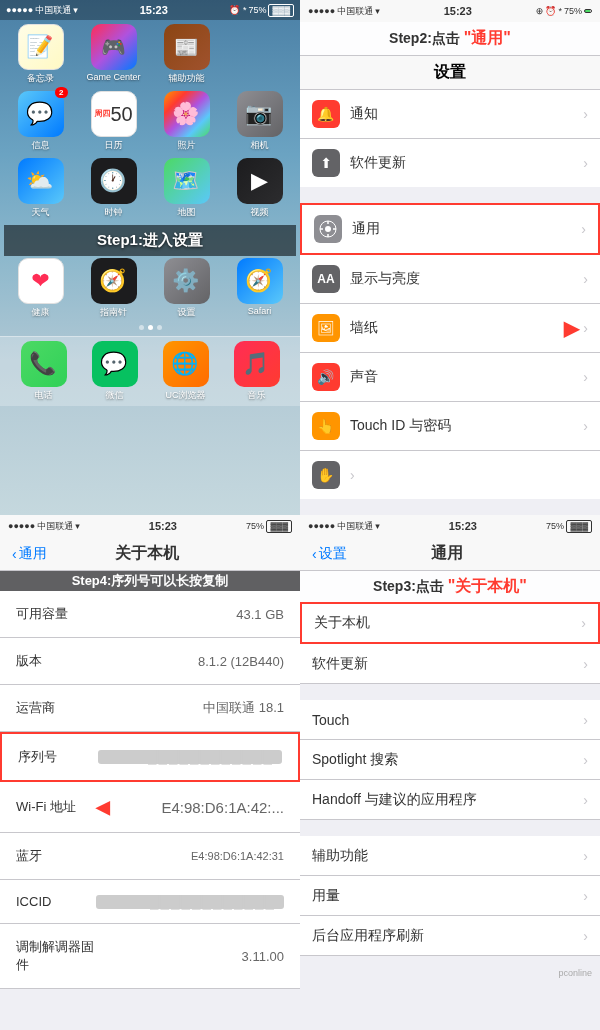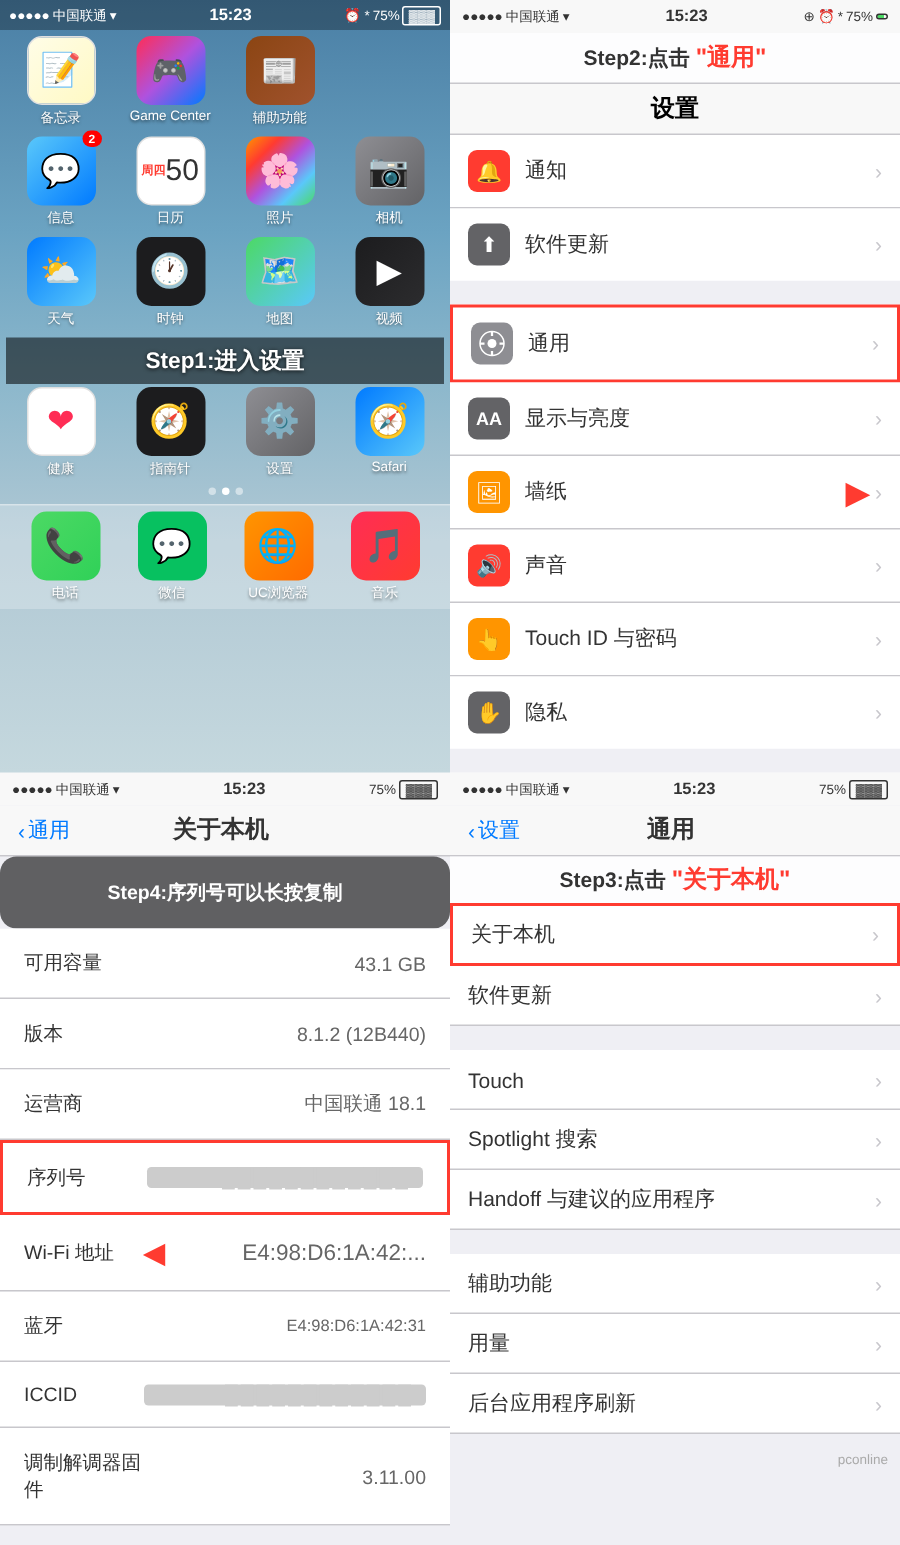--- a/index.html
+++ b/index.html
@@ -280,23 +280,22 @@
       color: #666;
       flex: 1;
       text-align: right;
     }
 
     .step4-overlay {
       background: rgba(0,0,0,0.6);
       color: white;
       font-size: 13px;
       font-weight: bold;
-      padding: 15px 8px;
+      padding: 1px 8px;
       text-align: center;
-      border-radius: 11px;
     }
 
     
     .right-bottom {
       width: 300px;
       height: 515px;
       background: #efeff4;
       display: flex;
       flex-direction: column;
     }
@@ -624,21 +623,20 @@
             <div class="settings-icon" style="background:#ff9500;">
                 <span style="color:white; font-size:14px;">👆</span>
               </div>
             <span class="settings-text">Touch ID 与密码</span>
             <span class="settings-chevron">›</span>
           </div>
           <div class="settings-item">
             <div class="settings-icon" style="background:#636366;">
                 <span style="color:white; font-size:14px;">✋</span>
               </div>
-            <span class="settings-text">隐私</span>
             <span class="settings-chevron">›</span>
           </div>
         </div>
 
         <div style="text-align:center; padding:6px 0;">
           <span style="color:#ff3b30; font-size:32px; line-height:1; display:block;">▼</span>
         </div>
 
       </div>
     </div>

